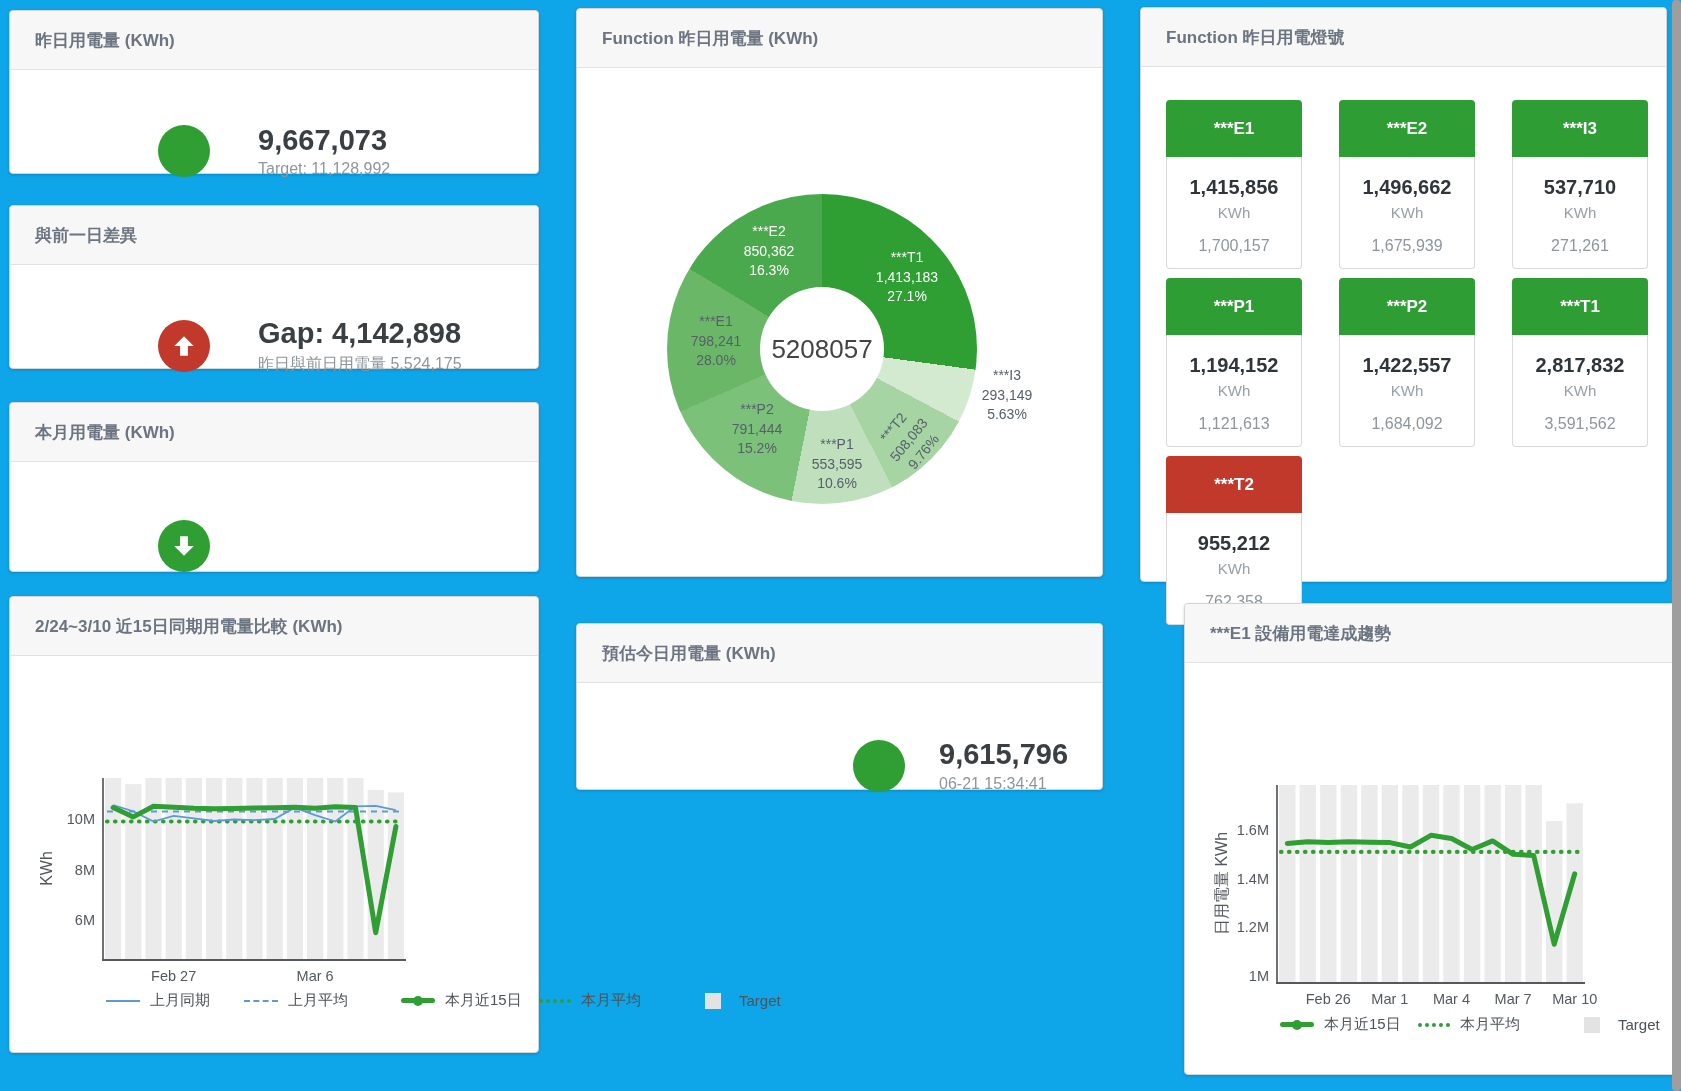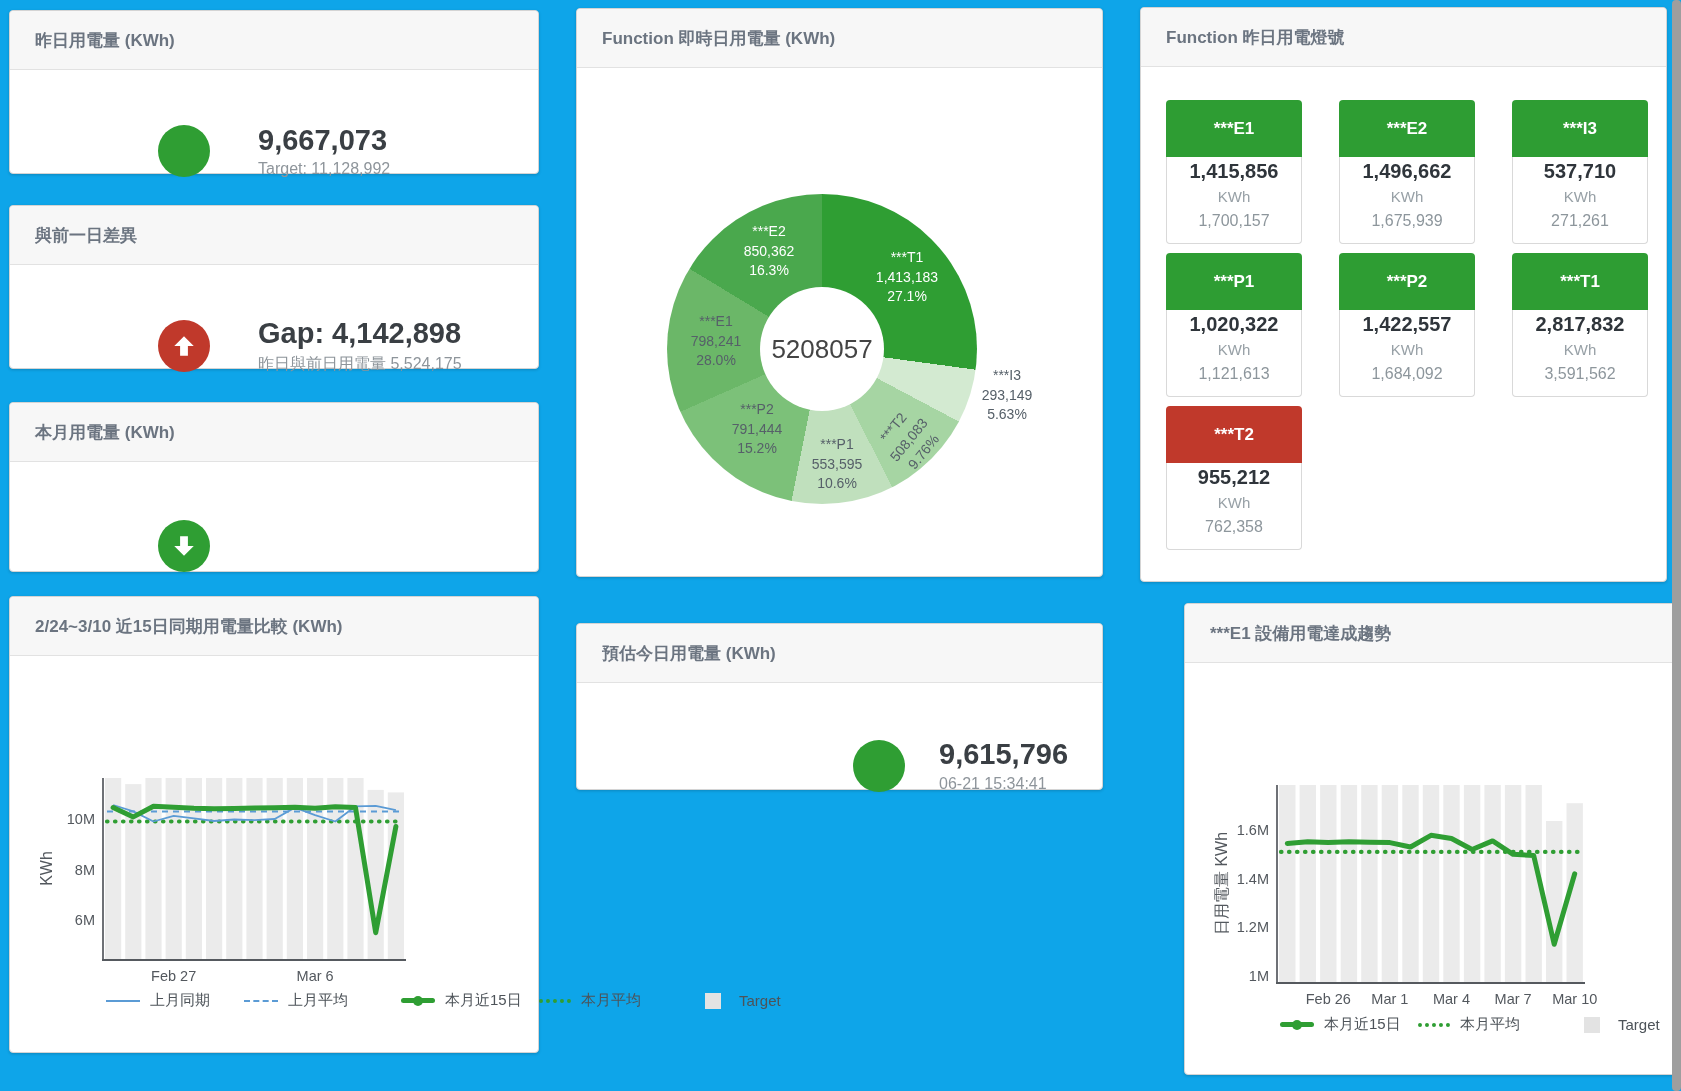--- a/index.html
+++ b/index.html
@@ -25,24 +25,24 @@
   .dlab{position:absolute;transform:translate(-50%,-50%);text-align:center;font-size:14px;line-height:1.4;
         color:#566069;white-space:nowrap;}
   .dlab.white{color:#fff;}
   .dlab.rot{transform:translate(-50%,-50%) rotate(-51deg);}
   
   .tiles{display:grid;grid-template-columns:repeat(3,136px);gap:9px 37px;padding:33px 0 0 25px;}
   .tile{width:136px;border-radius:4px;}
   .thead{height:57px;border-radius:4px 4px 0 0;color:#fff;font-weight:bold;font-size:17px;
          display:flex;align-items:center;justify-content:center;}
   .tbody{border:1px solid #d9d9d9;border-top:none;border-radius:0 0 4px 4px;text-align:center;
-         padding:2px 0 12px;background:#fff;}
+         padding:18px 0 12px;background:#fff;}
   .tval{font-size:20px;font-weight:bold;color:#2f353b;line-height:24px;}
   .tunit{font-size:15px;color:#97a0a6;margin-top:4px;line-height:19px;}
-  .ttar{font-size:16px;color:#8d969c;margin-top:5px;line-height:20px;}
+  .ttar{font-size:16px;color:#8d969c;margin-top:14px;line-height:20px;}
   
   svg text.tick{font-size:14.5px;fill:#53585e;font-family:"Liberation Sans","DejaVu Sans",sans-serif;}
   svg text.ylab{font-size:16px;fill:#53585e;font-family:"Liberation Sans","DejaVu Sans",sans-serif;}
   .legend{position:absolute;display:flex;flex-direction:row;gap:19px;}
   .lrow{display:flex;}
   .litem{display:flex;align-items:center;min-width:130px;margin-right:8px;font-size:15px;color:#4d5359;}
   .sw{display:inline-block;width:34px;margin-right:10px;position:relative;}
   .sw.line-blue{border-top:2.5px solid #5b9bd5;}
   .sw.dash-blue{border-top:2.5px dashed #5b9bd5;}
   .sw.thick-green{height:5px;background:#2f9e33;border-radius:3px;}
@@ -160,21 +160,21 @@
               <span class="sw box-gray"></span>
               <span>Target</span>
             </span>
           </div>
         </div>
     </div>
   </section>
 
   <section class="card" style="left:576px;top:8px;width:527px;height:569px">
     <header class="chead">
-      <span>Function 即時日用電量 (KWh)</span>
+      <span>Function 昨日用電量 (KWh)</span>
     </header>
     <div class="cbody" id="donut-wrap">
       <div class="donut" id="donut" style="left: 90px; top: 126px; width: 310px; height: 310px; background: conic-gradient(rgb(47, 158, 51) 0%, rgb(47, 158, 51) 27.13%, rgb(211, 234, 209) 27.13%, rgb(211, 234, 209) 32.76%, rgb(166, 213, 163) 32.76%, rgb(166, 213, 163) 42.52%, rgb(192, 224, 189) 42.52%, rgb(192, 224, 189) 53.15%, rgb(124, 193, 121) 53.15%, rgb(124, 193, 121) 68.35%, rgb(107, 183, 104) 68.35%, rgb(107, 183, 104) 83.67%, rgb(74, 168, 77) 83.67%, rgb(74, 168, 77) 100%);"></div>
       <div class="dhole" style="left:245px;top:281px;width:124px;height:124px"></div>
       <div class="dcenter" style="left:245px;top:281px">5208057</div>
     <div class="dlab white" style="left: 330px; top: 209px;">
           <div>***T1</div>
           <div>1,413,183</div>
           <div>27.1%</div>
         </div>
@@ -250,21 +250,21 @@
             <div class="thead" style="background: rgb(46, 157, 51);">***I3</div>
             <div class="tbody">
               <div class="tval">537,710</div>
               <div class="tunit">KWh</div>
               <div class="ttar">271,261</div>
             </div>
           </div>
           <div class="tile">
             <div class="thead" style="background: rgb(46, 157, 51);">***P1</div>
             <div class="tbody">
-              <div class="tval">1,020,322</div>
+              <div class="tval">1,194,152</div>
               <div class="tunit">KWh</div>
               <div class="ttar">1,121,613</div>
             </div>
           </div>
           <div class="tile">
             <div class="thead" style="background: rgb(46, 157, 51);">***P2</div>
             <div class="tbody">
               <div class="tval">1,422,557</div>
               <div class="tunit">KWh</div>
               <div class="ttar">1,684,092</div>

